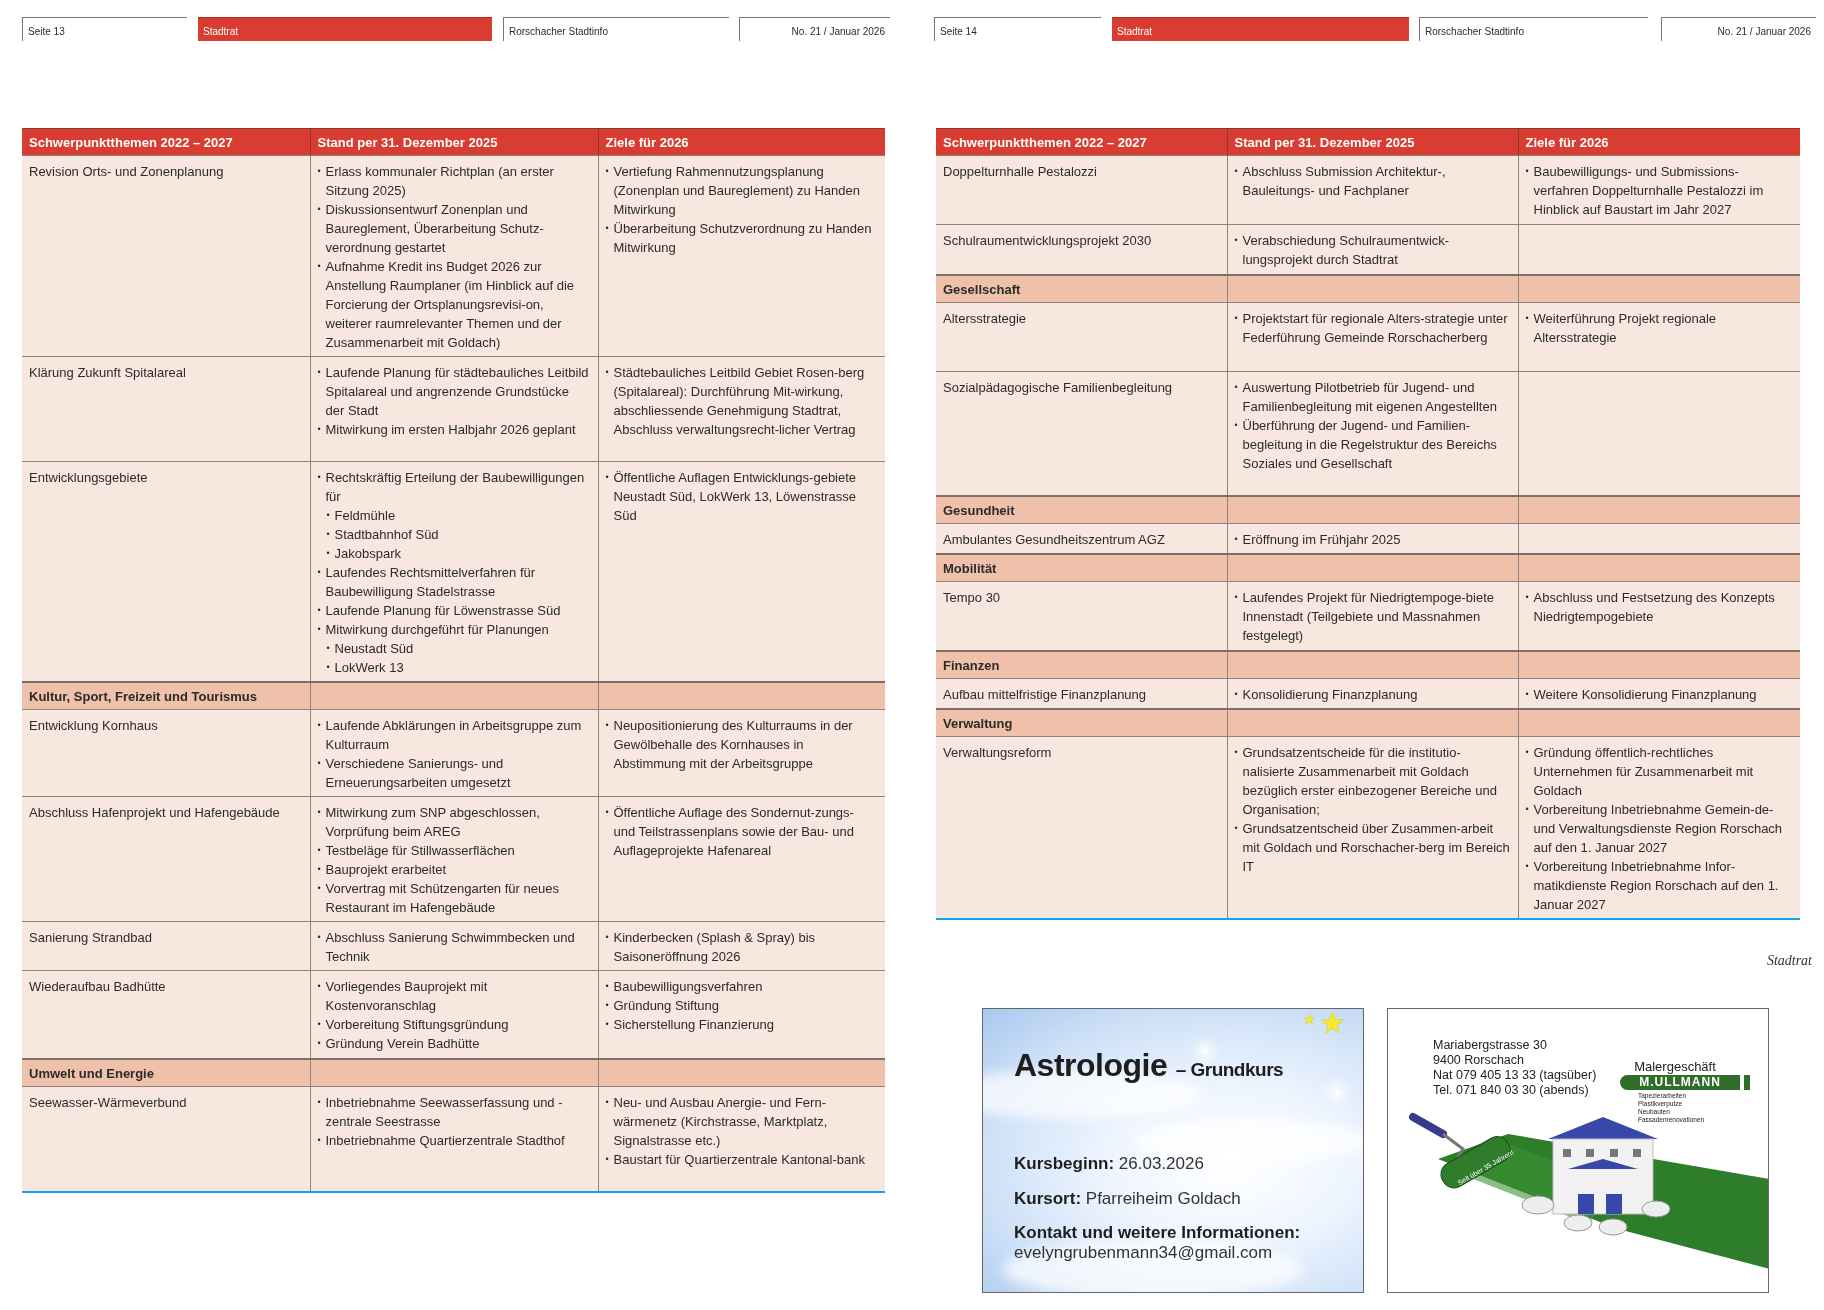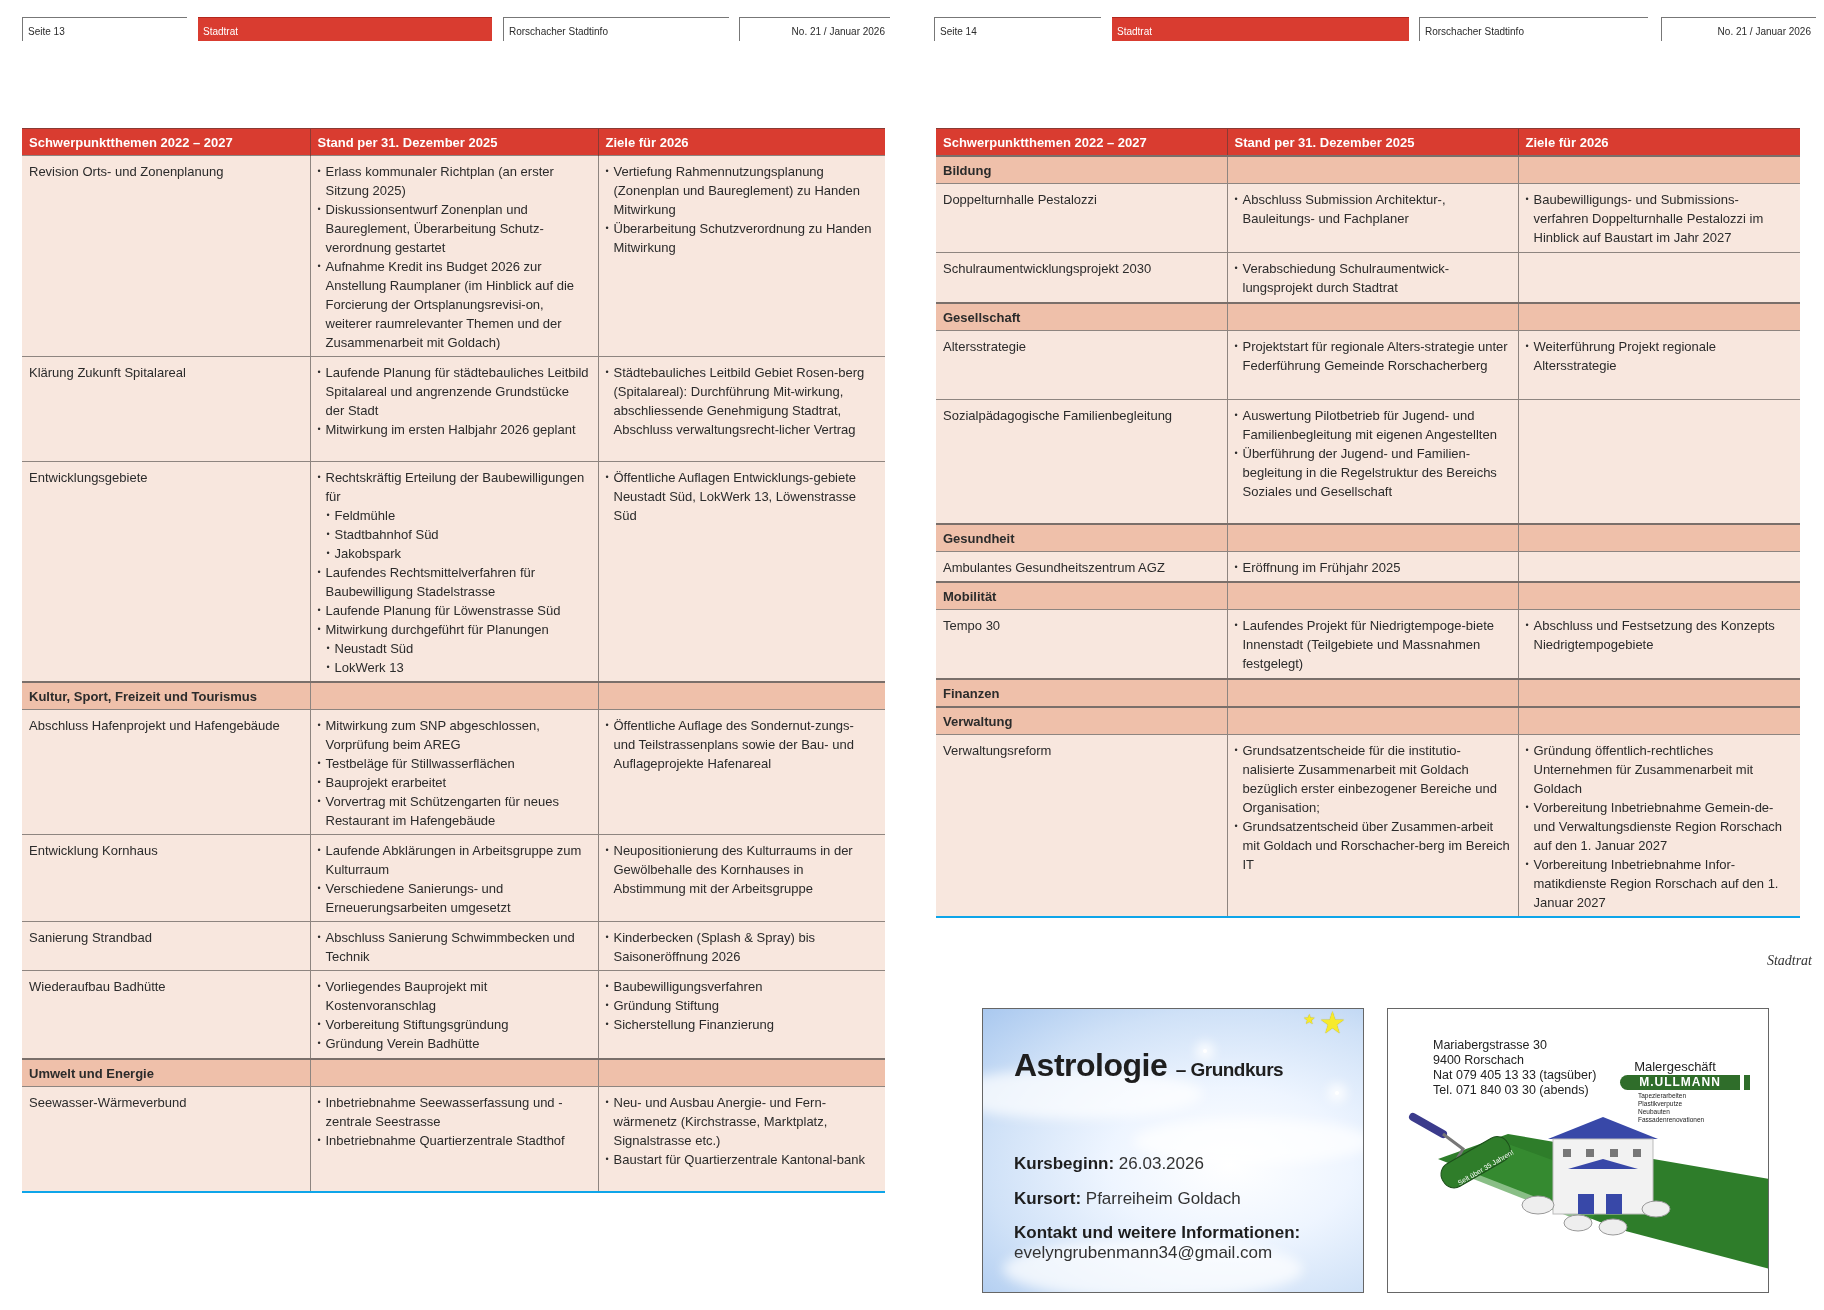--- a/index.html
+++ b/index.html
@@ -135,47 +135,47 @@
           <li>Öffentliche Auflagen Entwicklungs-gebiete Neustadt Süd, LokWerk 13, Löwenstrasse Süd</li>
         </ul>
           </td>
       </tr>
 
       <tr class="section">
         <td>Kultur, Sport, Freizeit und Tourismus</td>
           <td></td>
           <td></td>
       </tr>
+      <tr style="height:86px">
+        <td>Entwicklung Kornhaus</td>
+        <td>
+            <ul>
+          <li>Laufende Abklärungen in Arbeitsgruppe zum Kulturraum</li>
+          <li>Verschiedene Sanierungs- und Erneuerungsarbeiten umgesetzt</li>
+        </ul>
+          </td>
+        <td>
+            <ul>
+          <li>Neupositionierung des Kulturraums in der Gewölbehalle des Kornhauses in Abstimmung mit der Arbeitsgruppe</li>
+        </ul>
+          </td>
+      </tr>
       <tr style="height:123px">
         <td>Abschluss Hafenprojekt und Hafengebäude</td>
         <td>
             <ul>
           <li>Mitwirkung zum SNP abgeschlossen, Vorprüfung beim AREG</li>
           <li>Testbeläge für Stillwasserflächen</li>
           <li>Bauprojekt erarbeitet</li>
           <li>Vorvertrag mit Schützengarten für neues Restaurant im Hafengebäude</li>
         </ul>
           </td>
         <td>
             <ul>
           <li>Öffentliche Auflage des Sondernut-zungs- und Teilstrassenplans sowie der Bau- und Auflageprojekte Hafenareal</li>
-        </ul>
-          </td>
-      </tr>
-      <tr style="height:86px">
-        <td>Entwicklung Kornhaus</td>
-        <td>
-            <ul>
-          <li>Laufende Abklärungen in Arbeitsgruppe zum Kulturraum</li>
-          <li>Verschiedene Sanierungs- und Erneuerungsarbeiten umgesetzt</li>
-        </ul>
-          </td>
-        <td>
-            <ul>
-          <li>Neupositionierung des Kulturraums in der Gewölbehalle des Kornhauses in Abstimmung mit der Arbeitsgruppe</li>
         </ul>
           </td>
       </tr>
       <tr style="height:46px">
         <td>Sanierung Strandbad</td>
         <td>
             <ul>
           <li>Abschluss Sanierung Schwimmbecken und Technik</li>
         </ul>
           </td>
@@ -242,25 +242,20 @@
         <col style="width:282px">
       </colgroup>
     <thead>
       <tr>
         <th>Schwerpunktthemen 2022 – 2027</th>
         <th>Stand per 31. Dezember 2025</th>
         <th>Ziele für 2026</th>
       </tr>
     </thead>
     <tbody>
-      <tr class="section">
-        <td>Bildung</td>
-          <td></td>
-          <td></td>
-      </tr>
       <tr style="height:69px">
         <td>Doppelturnhalle Pestalozzi</td>
         <td>
             <ul>
               <li>Abschluss Submission Architektur-, Bauleitungs- und Fachplaner</li>
             </ul>
           </td>
         <td>
             <ul>
               <li>Baubewilligungs- und Submissions-verfahren Doppelturnhalle Pestalozzi im Hinblick auf Baustart im Jahr 2027</li>
@@ -337,20 +332,33 @@
             <ul>
               <li>Abschluss und Festsetzung des Konzepts Niedrigtempogebiete</li>
             </ul>
           </td>
       </tr>
 
       <tr class="section">
         <td>Finanzen</td>
           <td></td>
           <td></td>
+      </tr>
+      <tr style="height:27px">
+        <td>Aufbau mittelfristige Finanzplanung</td>
+        <td>
+            <ul>
+              <li>Konsolidierung Finanzplanung</li>
+            </ul>
+          </td>
+        <td>
+            <ul>
+              <li>Weitere Konsolidierung Finanzplanung</li>
+            </ul>
+          </td>
       </tr>
 
       <tr class="section">
         <td>Verwaltung</td>
           <td></td>
           <td></td>
       </tr>
       <tr class="last" style="height:180px">
         <td>Verwaltungsreform</td>
         <td>

